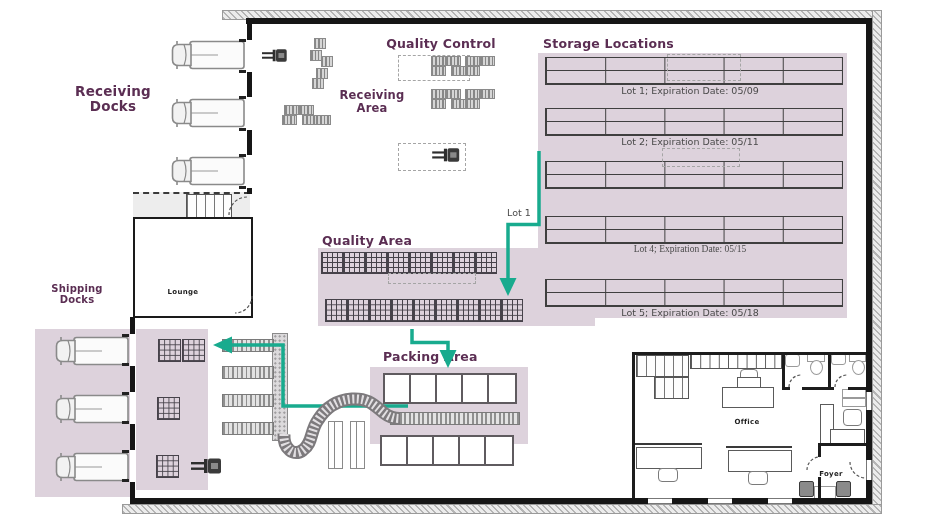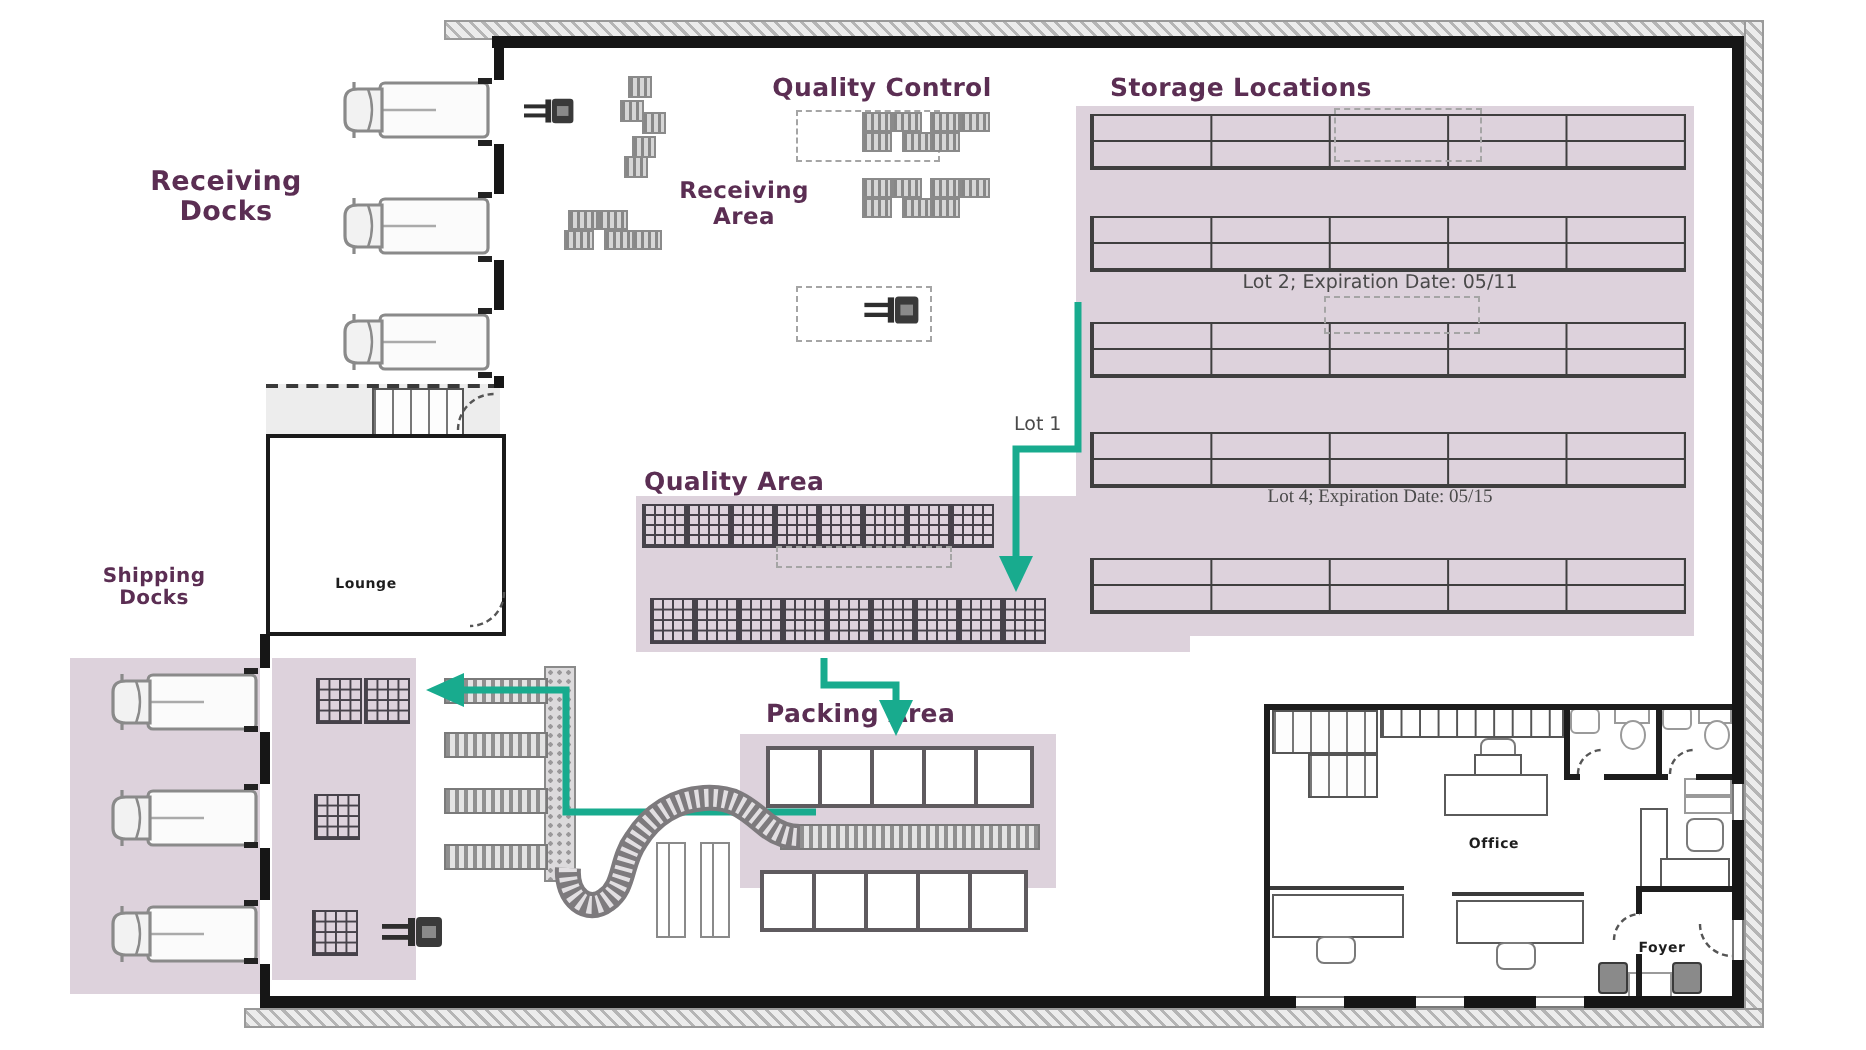--- a/index.html
+++ b/index.html
@@ -91,33 +91,35 @@
   <div class="tick" style="left:122px;top:392px;"></div>
     <div class="tick" style="left:122px;top:421px;"></div>
   <div class="tick" style="left:122px;top:450px;"></div>
     <div class="tick" style="left:122px;top:479px;"></div>
 
   <div class="title" style="left:63px;top:84px;width:100px;font-size:13.5px;">Receiving
 Docks</div>
   <div class="title" style="left:27px;top:283px;width:100px;font-size:10px;">Shipping
 Docks</div>
   <div class="title" style="left:386px;top:37px;width:110px;">Quality Control</div>
-  <div class="title left" style="left:543px;top:37px;width:160px;margin-left:12px;">Storage Locations</div>
+  <div class="title left" style="left:543px;top:37px;width:160px;">Storage Locations</div>
   <div class="title" style="left:332px;top:89px;width:80px;font-size:11.5px;">Receiving
 Area</div>
   <div class="title left" style="left:322px;top:234px;width:110px;">Quality Area</div>
   <div class="title left" style="left:383px;top:350px;width:110px;">Packing Area</div>
 
   <div class="rack" style="left:545px;top:57px;width:296px;height:26px;"></div>
+  <div class="lot-label" style="left:560px;top:85px;width:260px;">Lot 1; Expiration Date: 05/09</div>
   <div class="rack" style="left:545px;top:108px;width:296px;height:26px;"></div>
   <div class="lot-label" style="left:560px;top:136px;width:260px;">Lot 2; Expiration Date: 05/11</div>
   <div class="rack" style="left:545px;top:161px;width:296px;height:26px;"></div>
   <div class="rack" style="left:545px;top:216px;width:296px;height:26px;"></div>
   <div class="lot-label" style="left:560px;top:244px;width:260px;font-family:Liberation Serif, serif;">Lot 4; Expiration Date: 05/15</div>
   <div class="rack" style="left:545px;top:279px;width:296px;height:26px;"></div>
+  <div class="lot-label" style="left:560px;top:307px;width:260px;">Lot 5; Expiration Date: 05/18</div>
   <div class="dashed" style="left:667px;top:54px;width:72px;height:25px;"></div>
   <div class="dashed" style="left:662px;top:148px;width:76px;height:17px;"></div>
 
   <div class="dashed" style="left:398px;top:55px;width:70px;height:24px;"></div>
   <div class="prow" style="left:432px;top:57px;">
       <div class="p"></div>
       <div class="p"></div>
       <div class="p sp"></div>
       <div class="p"></div>
     </div>

